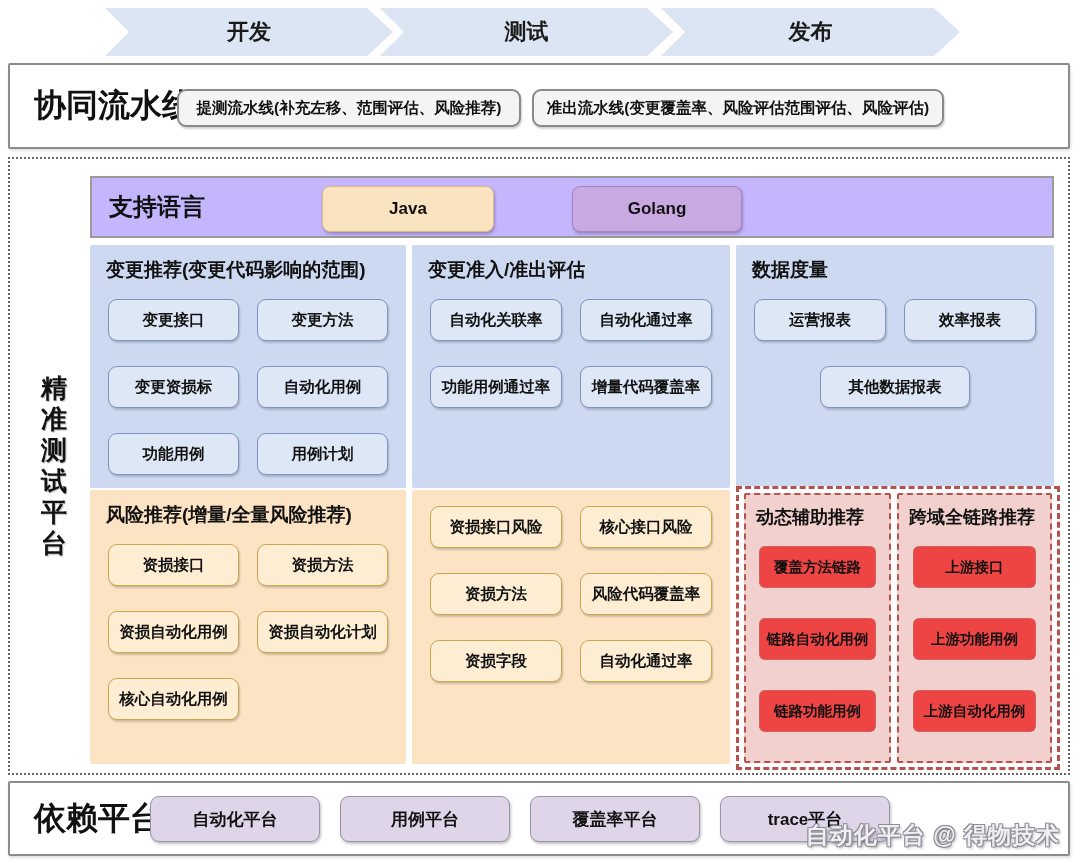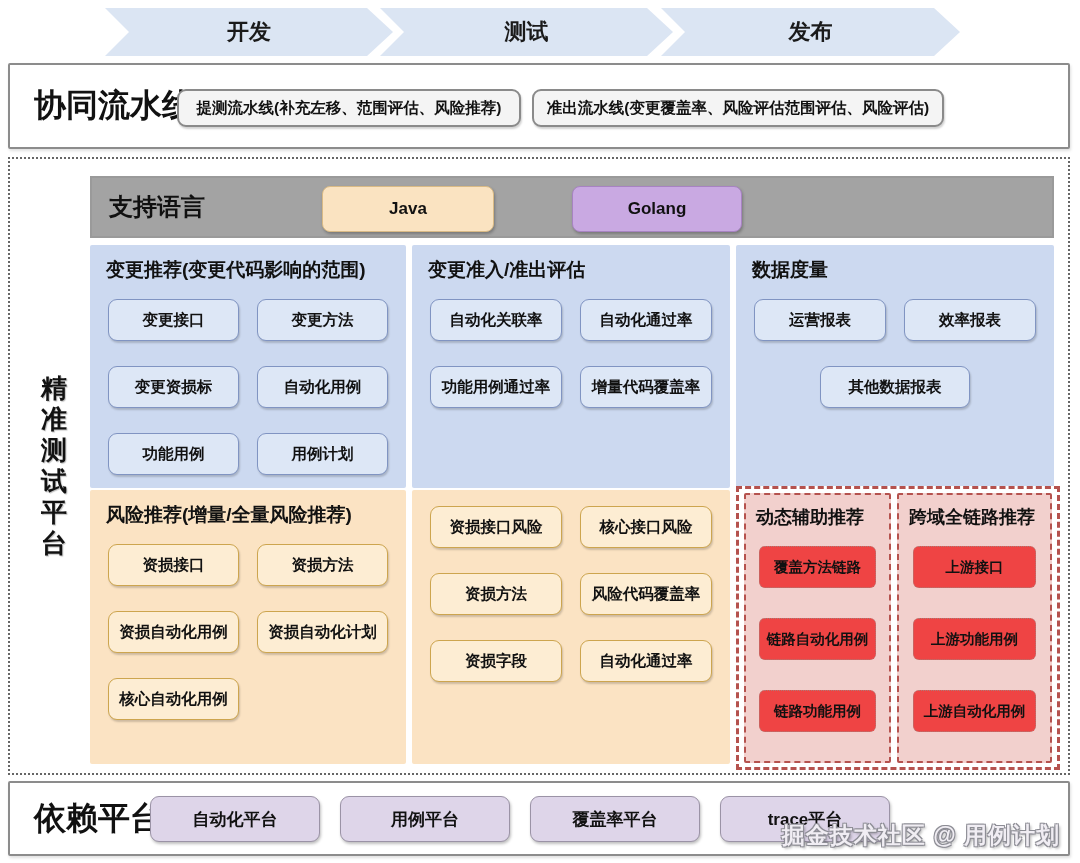--- a/index.html
+++ b/index.html
@@ -50,21 +50,21 @@
   #vertical-title {
     position:absolute; left:28px; top:214px; width:32px;
     font-size:26px; font-weight:bold; line-height:31px;
     text-align:center; word-break:break-all; color:#111;
     text-shadow:1px 1px 1px rgba(0,0,0,.25);
   }
 
   
   #lang-box {
     position:absolute; left:80px; top:17px; width:964px; height:62px;
-    background:#a3a3a3; border:2px solid #9a9a9a;
+    background:#c4b5fd; border:2px solid #9a9a9a;
   }
   #lang-label {
     position:absolute; left:17px; top:50%; transform:translateY(-50%);
     font-size:24px; font-weight:bold; color:#111;
   }
   .lang-chip {
     position:absolute; top:8px; height:46px; border-radius:8px;
     display:flex; align-items:center; justify-content:center;
     font-size:17px; font-weight:bold; color:#111;
     box-shadow:1px 2px 3px rgba(0,0,0,.25);
@@ -242,15 +242,15 @@
   </div>
 
   <div class="band" id="dep-band">
     <div class="band-title">依赖平台</div>
     <div class="dep-chip" id="dep-1">自动化平台</div>
     <div class="dep-chip" id="dep-2">用例平台</div>
     <div class="dep-chip" id="dep-3">覆盖率平台</div>
     <div class="dep-chip" id="dep-4">trace平台</div>
   </div>
 
-  <div id="watermark">掘金技术社区 @ 用例计划</div>
+  <div id="watermark">自动化平台 @ 得物技术</div>
 
 </div>
 
 </body></html>

